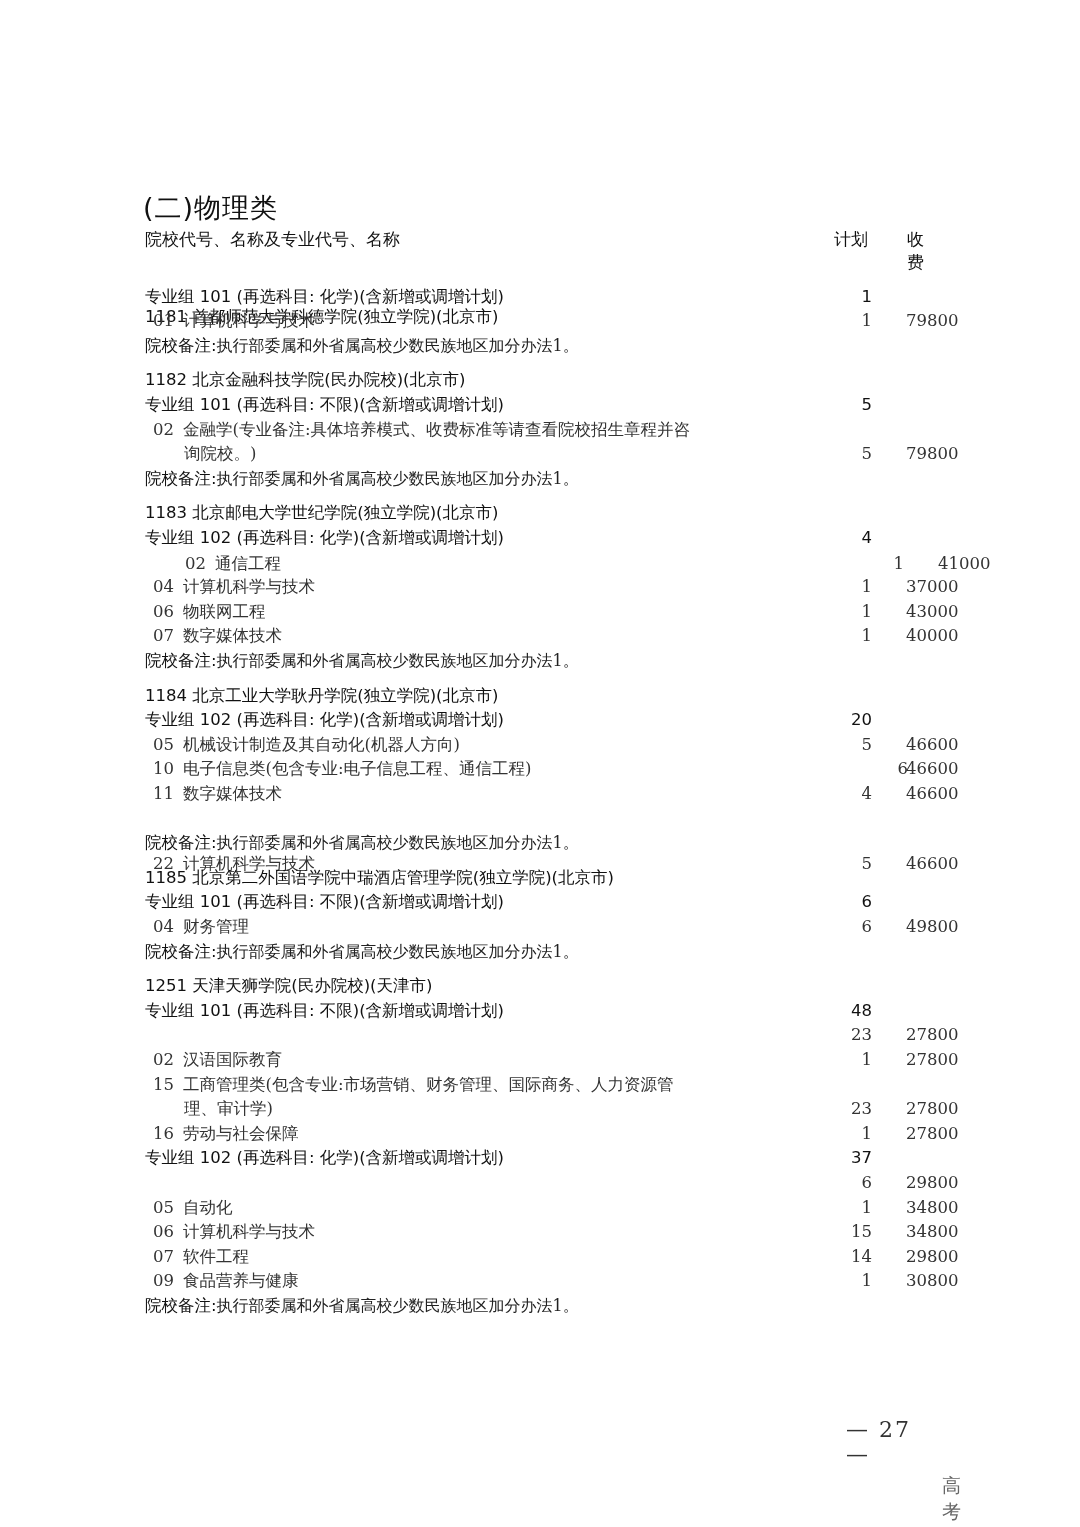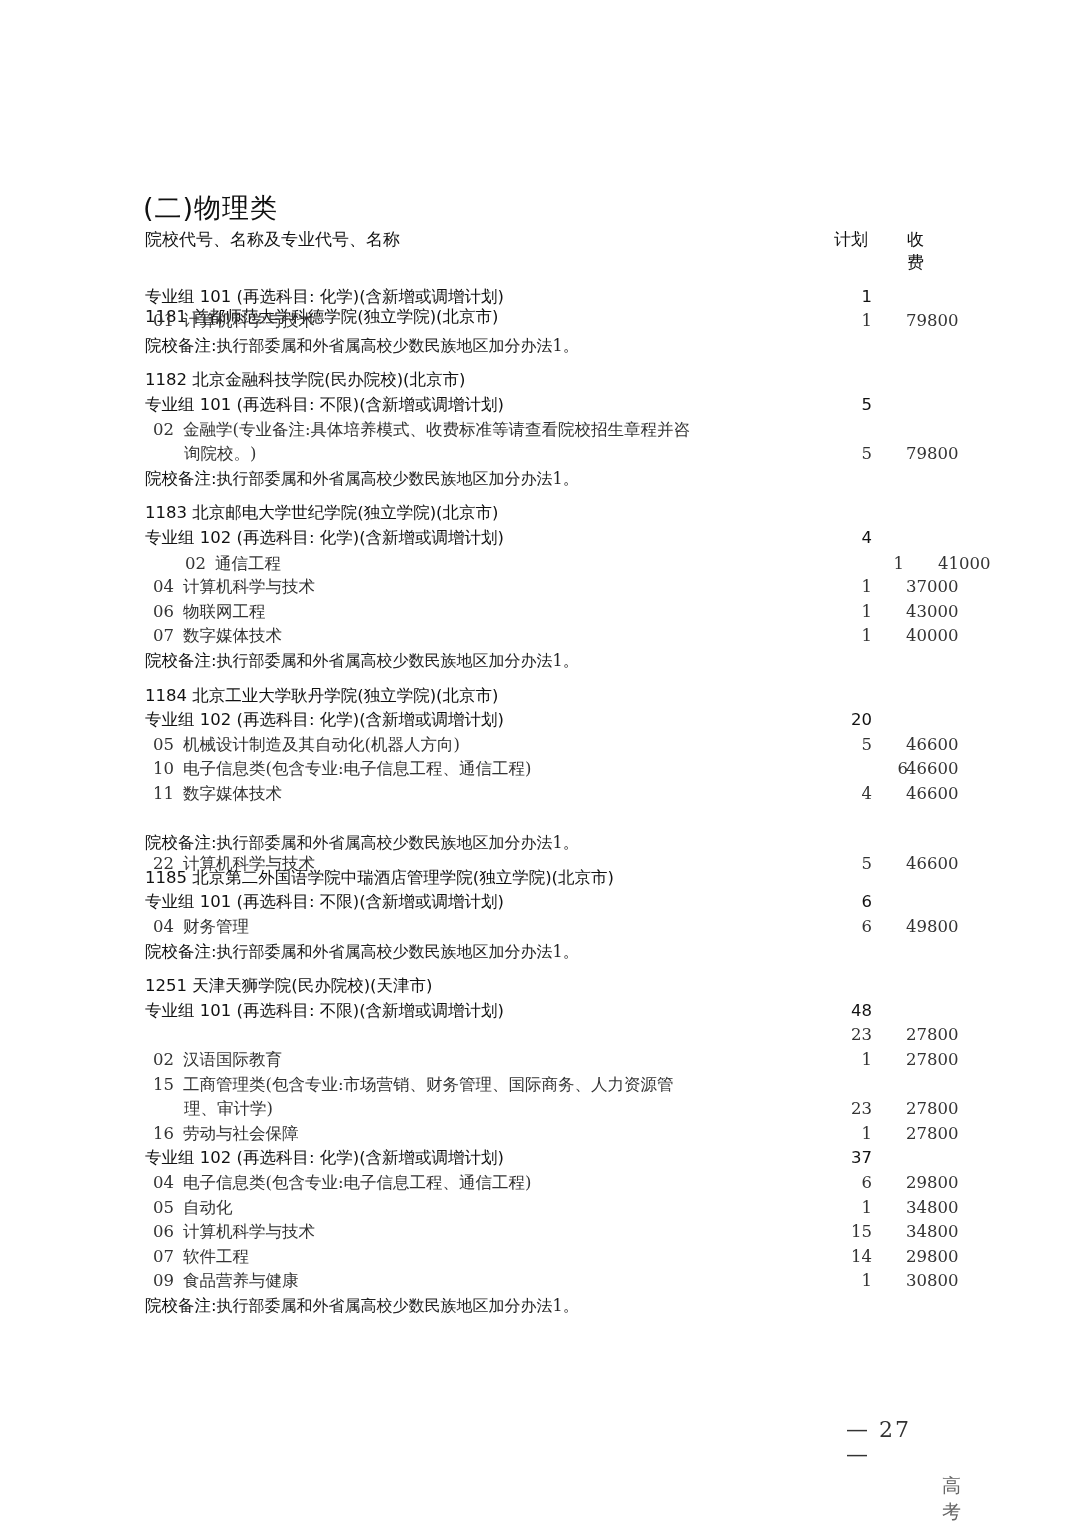--- a/index.html
+++ b/index.html
@@ -174,21 +174,20 @@
       <div class="row major" style="top: 861.8px;">
         <span class="txt serif"><span class="code">16</span><span>劳动与社会保障</span></span>
         <span class="plan serif">1</span>
         <span class="fee serif">27800</span>
       </div>
       <div class="row group" style="top: 886.4px;">
         <span class="txt sans">专业组 102 (再选科目: 化学)(含新增或调增计划)</span>
         <span class="plan sans">37</span>
       </div>
       <div class="row major" style="top: 911px;">
-        <span class="txt serif"><span class="code">04</span><span>电子信息类(包含专业:电子信息工程、通信工程)</span></span>
         <span class="plan serif">6</span>
         <span class="fee serif">29800</span>
       </div>
       <div class="row major" style="top: 935.6px;">
         <span class="txt serif"><span class="code">05</span><span>自动化</span></span>
         <span class="plan serif">1</span>
         <span class="fee serif">34800</span>
       </div>
       <div class="row major" style="top: 960.2px;">
         <span class="txt serif"><span class="code">06</span><span>计算机科学与技术</span></span>

